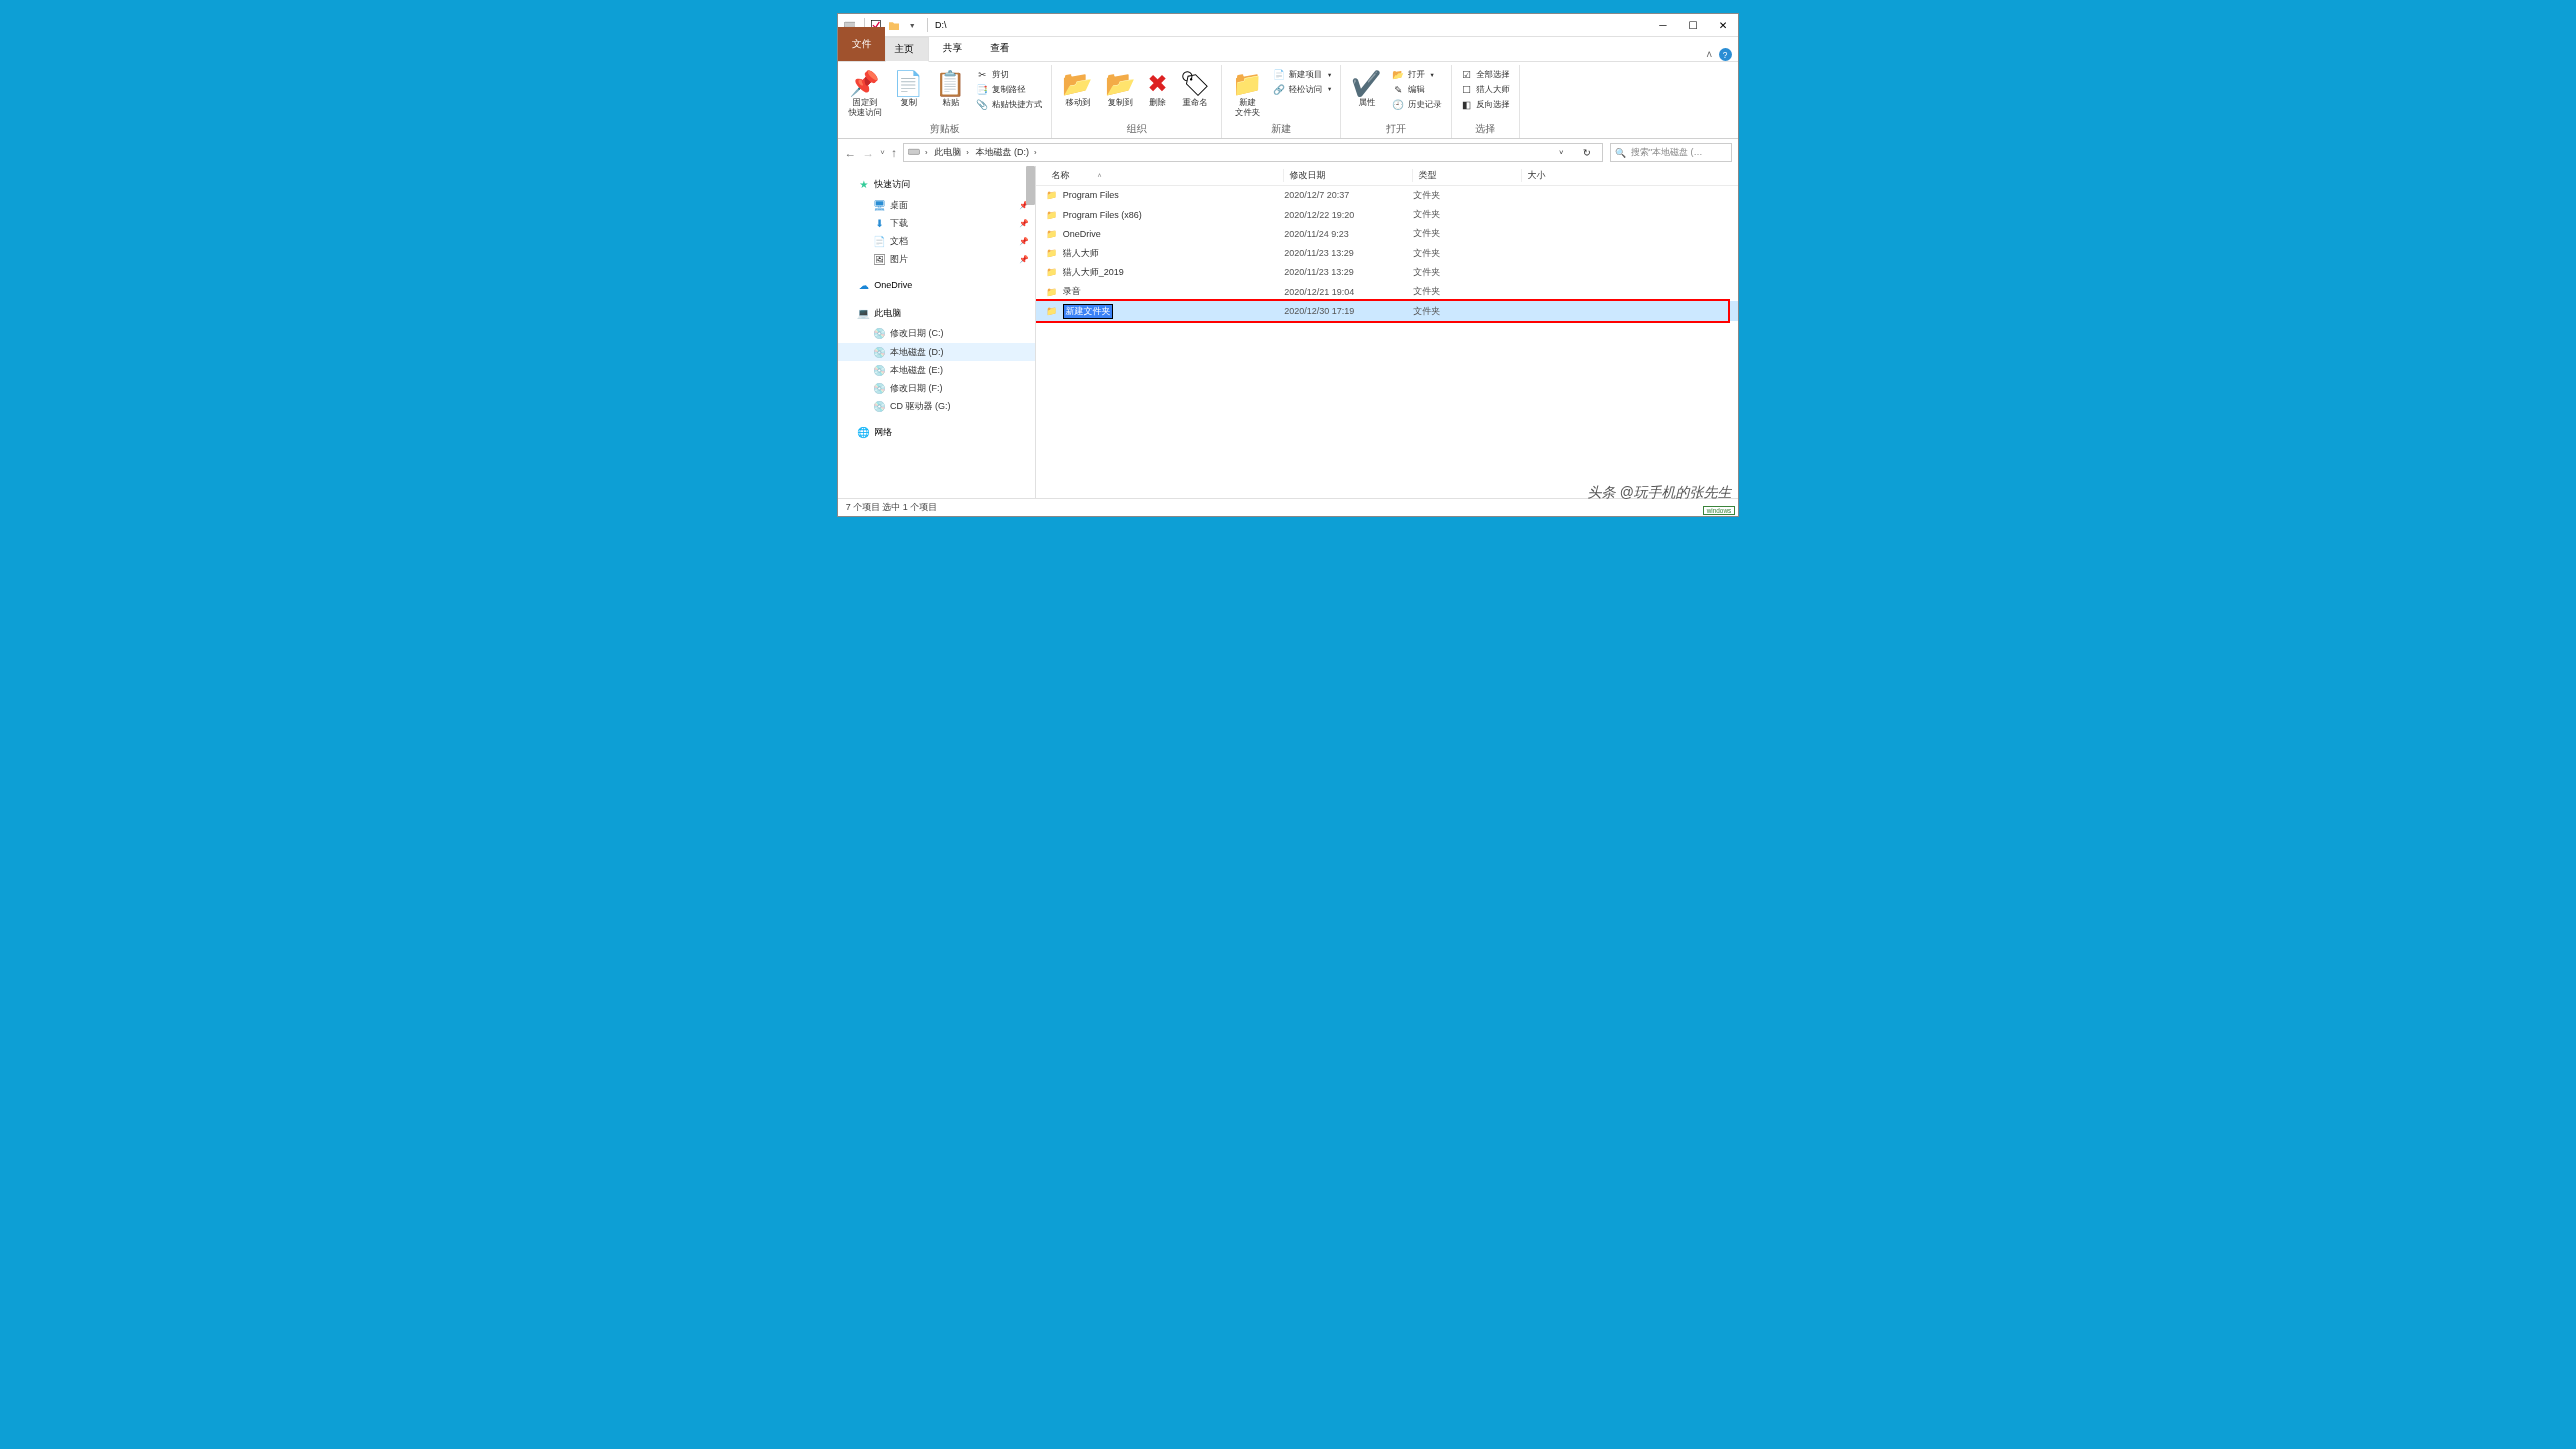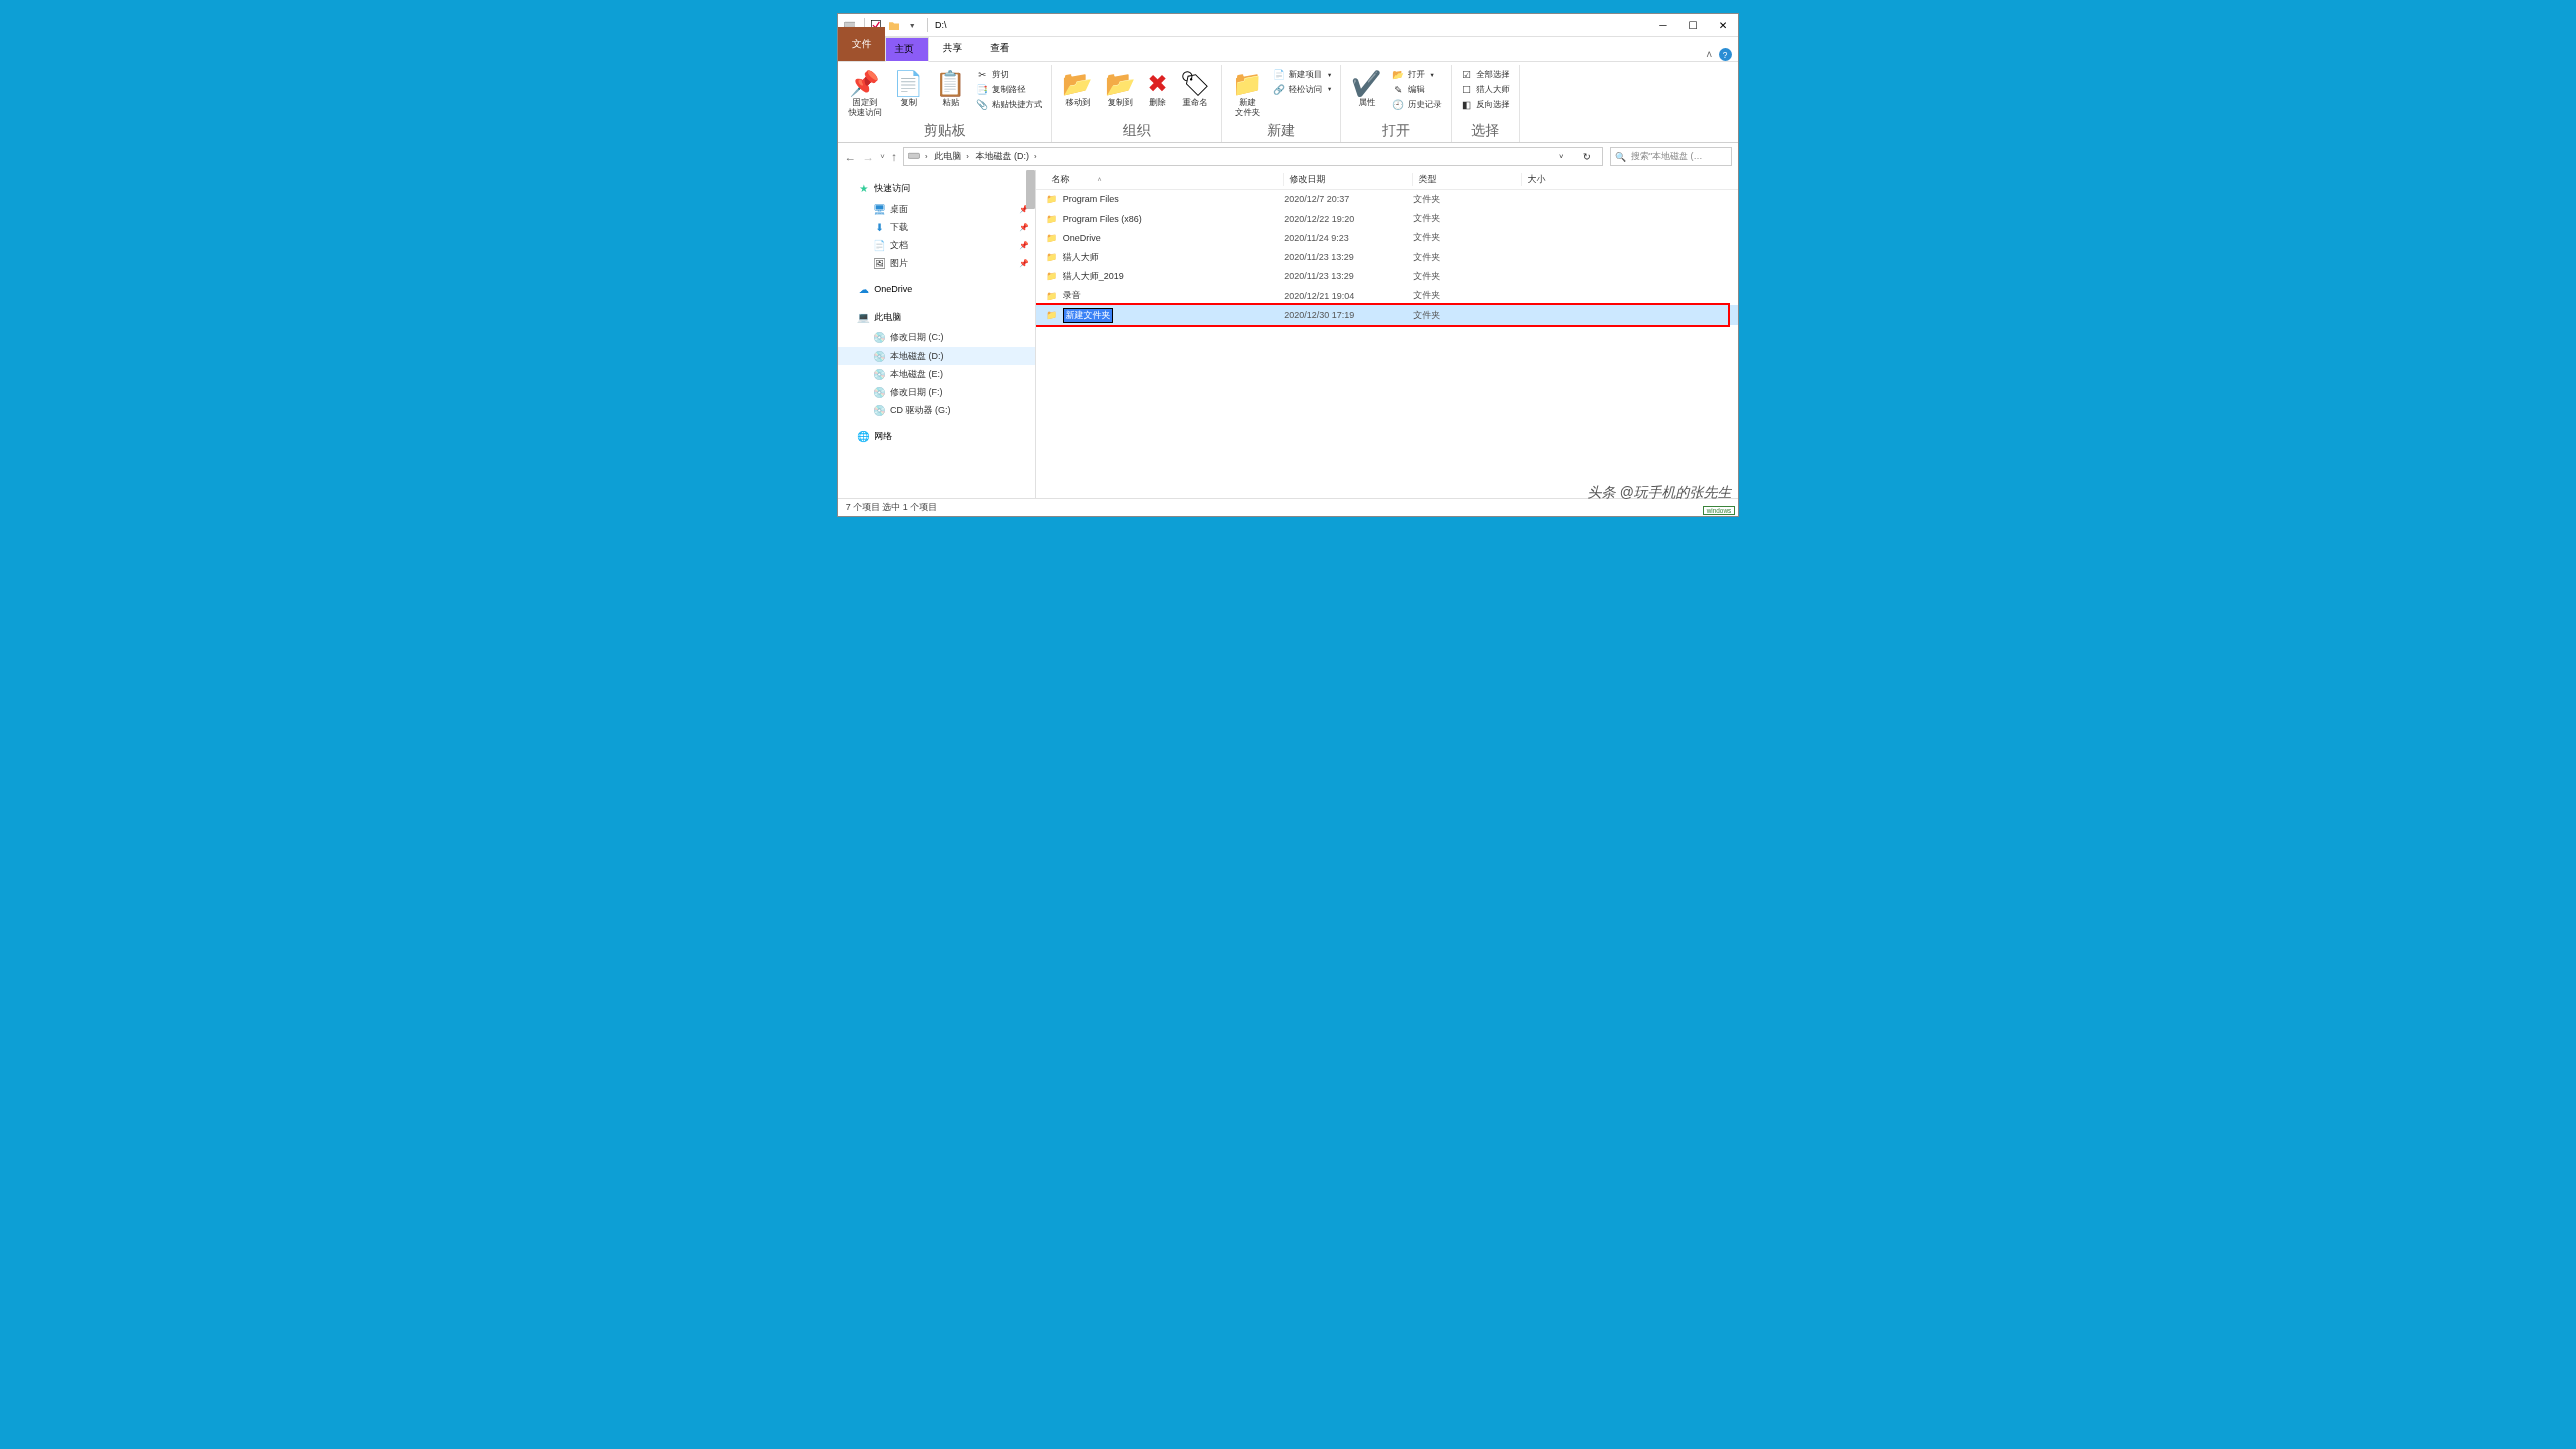--- a/index.html
+++ b/index.html
@@ -7,27 +7,27 @@
   .window { width: 902px; height: 504px; background: #fff; border: 0.6px solid #888; display: flex; flex-direction: column; position: relative; }
   .titlebar { height: 23px; background: #fff; display: flex; align-items: center; padding-left: 3.9px; border-bottom: 0.6px solid #e0e0e0; }
   .titlebar .ic { width: 15.5px; height: 15.5px; display: flex; align-items: center; justify-content: center; margin-right: 2.6px; }
   .titlebar .sep { width: 0.6px; height: 14px; background: #ccc; margin: 0 3.9px; }
   .titlebar .title { font-size: 9px; margin-left: 3.9px; color: #000; }
   .winctrls { margin-left: auto; display: flex; }
   .winctrls > div { width: 30px; height: 23px; display: flex; align-items: center; justify-content: center; font-size: 10.3px; cursor: pointer; }
   .tabs { height: 25px; display: flex; align-items: flex-end; border-bottom: 0.6px solid #e0e0e0; position: relative; }
   .ftab { height: 25px; padding: 17px 14px; display: flex; align-items: center; background: #a0522d; color: #fff; font-size: 9.7px; }
   .tab { height: 24.5px; padding: 0 14px; display: flex; align-items: center; font-size: 9.7px; color: #000; cursor: pointer; }
-  .tab.sel { border: 0.6px solid #e0e0e0; border-bottom: 0.6px solid #fff; background: #8b5cf6; margin-bottom: -0.6px; padding-left: 8px; }
+  .tab.sel { border: 0.6px solid #e0e0e0; border-bottom: 0.6px solid #fff; background: #e5e5e5; margin-bottom: -0.6px; padding-left: 8px; }
   .tabs-right { margin-left: auto; display: flex; align-items: center; padding-right: 6.4px; gap: 6.4px; }
   .help { width: 13px; height: 13px; border-radius: 50%; background: #2a8dd4; color: #fff; display: flex; align-items: center; justify-content: center; font-size: 8.4px; }
   .ribbon { display: flex; border-bottom: 0.6px solid #d0d0d0; background: #fff; padding: 3.2px 0 0; }
   .rgroup { display: flex; flex-direction: column; align-items: center; padding: 1.3px 5.2px 1.9px; border-right: 0.6px solid #e3e3e3; }
   .rgroup .gbody { display: flex; align-items: flex-start; gap: 1.3px; flex: 1; }
-  .rgroup .glabel { font-size: 14px; color: #666; padding-top: 2.6px; }
+  .rgroup .glabel { font-size: 10px; color: #666; padding-top: 2.6px; }
   .big { display: flex; flex-direction: column; align-items: center; padding: 2.6px 5.2px; cursor: pointer; min-width: 31px; }
   .big .il { height: 28px; display: flex; align-items: center; justify-content: center; font-size: 24.5px; }
   .big .tx { font-size: 8.4px; text-align: center; line-height: 1.2; color: #333; }
   .smcol { display: flex; flex-direction: column; justify-content: flex-start; padding-top: 1.3px; gap: 1.3px; }
   .sm { display: flex; align-items: center; gap: 3.9px; padding: 1.3px 3.9px; font-size: 8.4px; cursor: pointer; color: #333; }
   .sm .sic { width: 11.6px; display: flex; justify-content: center; font-size: 9.7px; }
   .navbar { height: 27px; display: flex; align-items: center; padding: 0 6.4px; gap: 6.4px; }
   .navbtns { display: flex; align-items: center; gap: 6.4px; font-size: 11.6px; color: #666; }
   .navbtns span { cursor: pointer; }
   .addr { flex: 1; height: 19.3px; border: 0.6px solid #ccc; display: flex; align-items: center; padding: 0 3.9px; gap: 5.2px; font-size: 9px; color: #333; }

